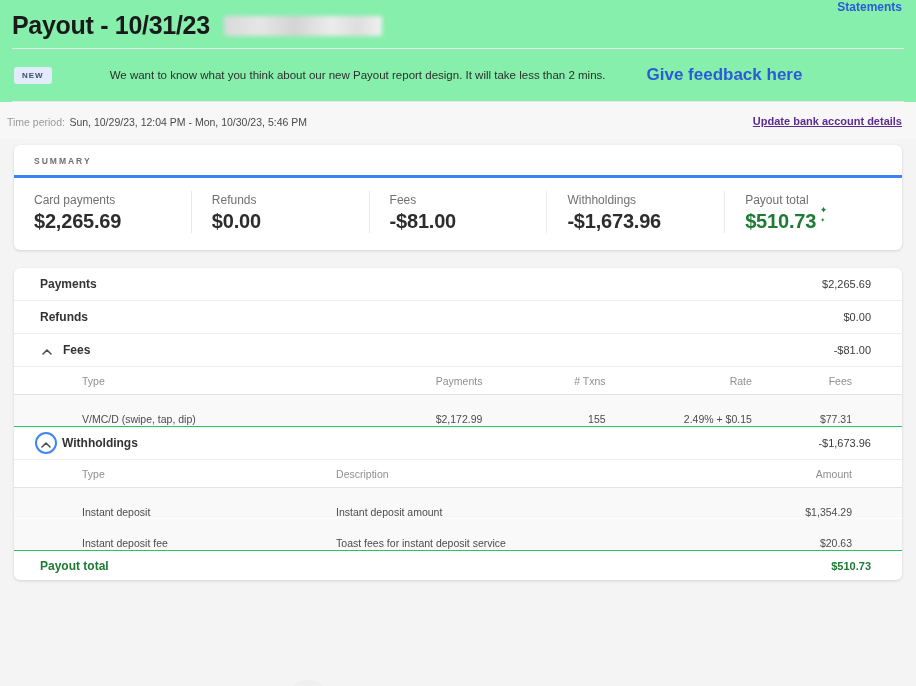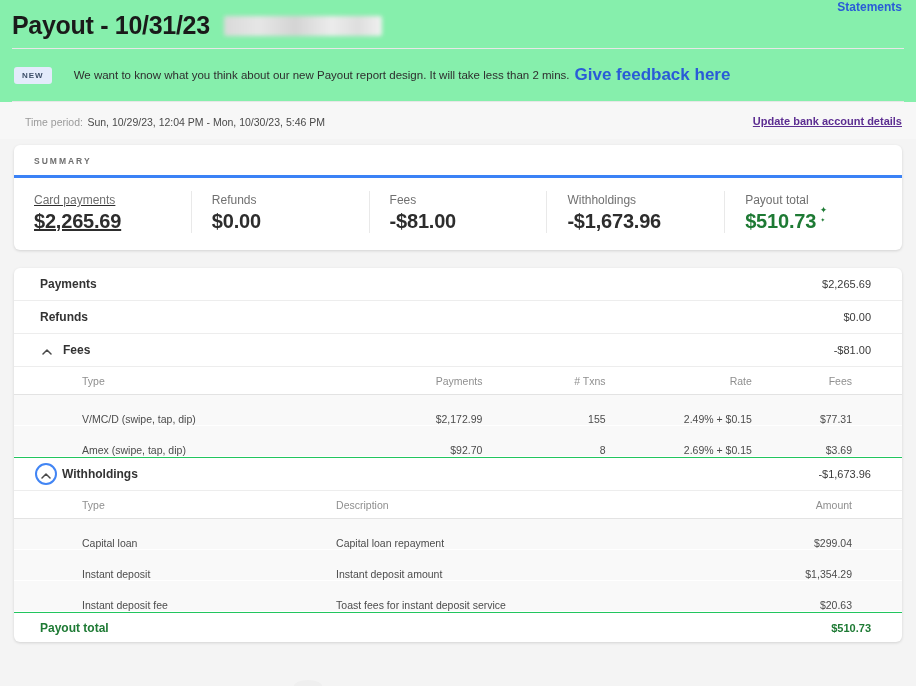--- a/index.html
+++ b/index.html
@@ -11,43 +11,43 @@
   
   .page-header { background:#86efac; }
   .title-row { position:relative; display:flex; align-items:center; padding:11px 14px 8px 12px; }
   .page-title { font-size:25px; font-weight:700; color:#1a1a1a; letter-spacing:-0.3px; }
   .redacted { width:158px; height:20px; margin-left:14px; border-radius:2px;
     background:linear-gradient(90deg,#d9d9d9 0%,#e6e6e6 22%,#d4d4d4 45%,#ececec 68%,#dedede 85%,#f0f0f0 100%);
     filter:blur(2px); }
   .statements-link { position:absolute; right:14px; top:0; font-size:12px; font-weight:700;
     color:#2a5bd7; text-decoration:none; cursor:pointer; }
   .hr { height:1px; background:#e7e7e7; margin:0 12px; }
-  .banner-row { display:flex; align-items:center; padding:0 14px; height:52px; }
+  .banner-row { display:flex; align-items:center; padding:0 14px; height:52px;gap:36px; }
   .new-badge { background:#e3ebfb; color:#3c4e68; font-size:8px; font-weight:700;
     letter-spacing:1px; padding:4px 8px; border-radius:3px; margin-right:22px; }
   .banner-msg { font-size:11.5px; color:#2e2e2e; }
   .feedback-link { font-size:17px; font-weight:700; color:#2a5bd7; text-decoration:none;
     margin-left:5px; cursor:pointer; }
   .period-row { display:flex; align-items:center; justify-content:space-between;
-    padding:0 14px 0 25px; height:37px; background:#f7f7f7; }
+    padding:0 14px 0 7px; height:37px; background:#f7f7f7; }
   .period-label { font-size:10.5px; color:#9b9b9b; }
   .period-value { font-size:10.5px; color:#4a4a4a; }
   .bank-link { font-size:11px; font-weight:700; color:#5c2d91; text-decoration:underline; cursor:pointer;text-align:center; }
 
   
   .main { padding:6px 14px 0; }
   .card { background:#fff; border-radius:6px; box-shadow:0 1px 3px rgba(0,0,0,.14);
     margin-bottom:18px; overflow:hidden; }
   .card-head { font-size:8.5px; font-weight:700; letter-spacing:2px; color:#6f6f6f;
     padding:11px 20px 9px; border-bottom:3px solid #3b82f6; }
 
   
   .sum-grid { display:flex; padding:13px 0 17px; }
   .sum-col { flex:1; padding:2px 20px 0; border-left:1px solid #e9e9e9; }
-  .sum-col:first-child { border-left:none;text-decoration:underline; }
+  .sum-col:first-child { border-left:none; }
   .sum-label { font-size:12px; color:#707070; margin-bottom:3px; }
   .sum-value { font-size:20px; font-weight:700; color:#2d2d2d; letter-spacing:-0.2px; }
   .sum-col.accent .sum-value { color:#1e7a34; position:relative; display:inline-block; }
   .spark { position:absolute; color:#1e7a34; line-height:1; }
   .spark.s1 { font-size:9px; top:-4px; right:-11px; }
   .spark.s2 { font-size:6px; top:7px; right:-9px; }
 
   
   .b-row { display:flex; align-items:center; justify-content:space-between;
     height:33px; padding:0 31px 0 26px; border-bottom:1px solid #ededed; }
@@ -171,27 +171,20 @@
           <span class="c4">Rate</span>
           <span class="c5">Fees</span>
         </div>
         <div class="tbl-row">
           <span class="c1">V/MC/D (swipe, tap, dip)</span>
           <span class="c2">$2,172.99</span>
           <span class="c3">155</span>
           <span class="c4">2.49% + $0.15</span>
           <span class="c5">$77.31</span>
         </div>
-        <div class="tbl-row">
-          <span class="c1">Amex (swipe, tap, dip)</span>
-          <span class="c2">$92.70</span>
-          <span class="c3">8</span>
-          <span class="c4">2.69% + $0.15</span>
-          <span class="c5">$3.69</span>
-        </div>
       </div>
 
       <div class="b-row">
         <span class="b-left">
           <button class="collapse-btn ringed">
             <span>
               <svg width="10" height="6" viewBox="0 0 10 6">
                   <polyline points="1,5 5,1 9,5" fill="none" stroke="#4a4a4a" stroke-width="1.5" stroke-linecap="round" stroke-linejoin="round"></polyline>
                 </svg>
             </span>
@@ -201,25 +194,20 @@
         <span class="b-val">-$1,673.96</span>
       </div>
 
       <div class="tbl">
         <div class="tbl-head">
           <span class="w1">Type</span>
           <span class="w2">Description</span>
           <span class="w3">Amount</span>
         </div>
         <div class="tbl-row">
-          <span class="w1">Capital loan</span>
-          <span class="w2">Capital loan repayment</span>
-          <span class="w3">$299.04</span>
-        </div>
-        <div class="tbl-row">
           <span class="w1">Instant deposit</span>
           <span class="w2">Instant deposit amount</span>
           <span class="w3">$1,354.29</span>
         </div>
         <div class="tbl-row">
           <span class="w1">Instant deposit fee</span>
           <span class="w2">Toast fees for instant deposit service</span>
           <span class="w3">$20.63</span>
         </div>
       </div>

